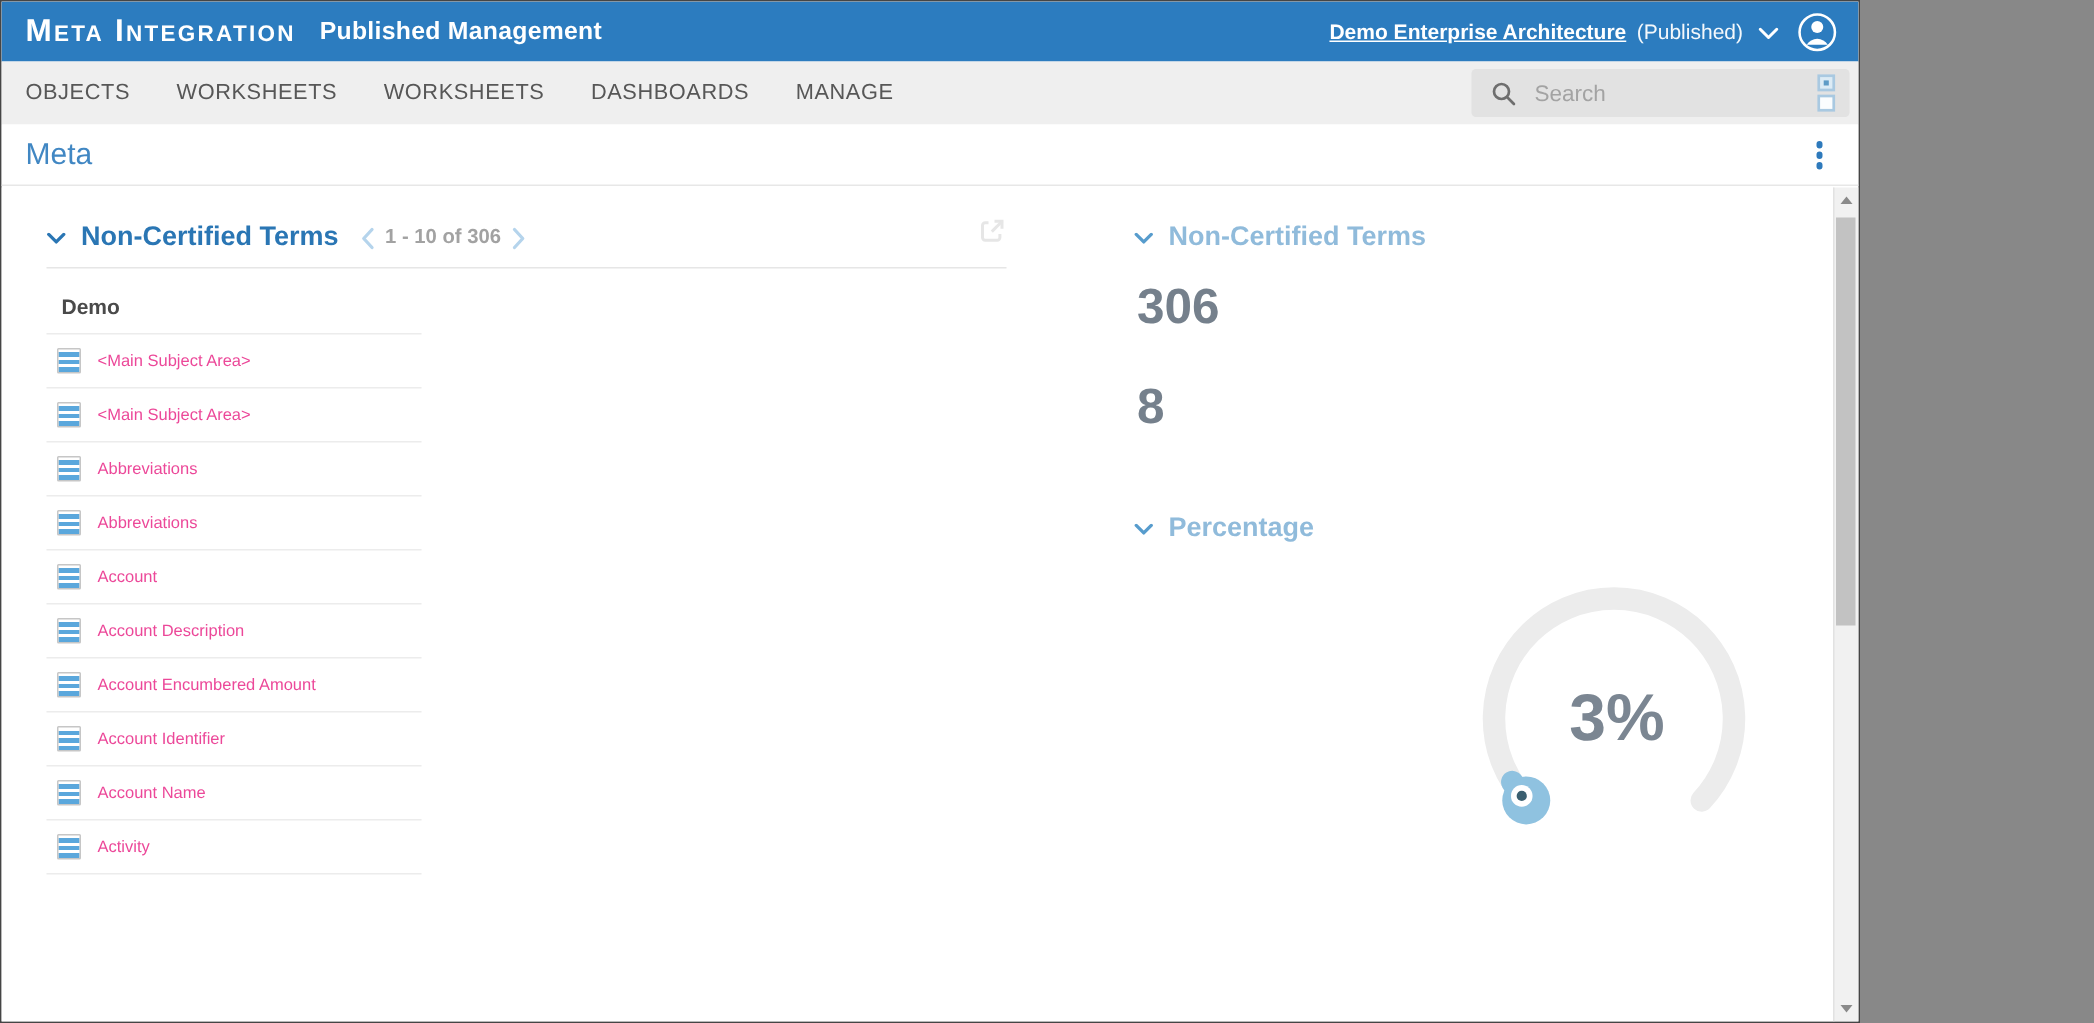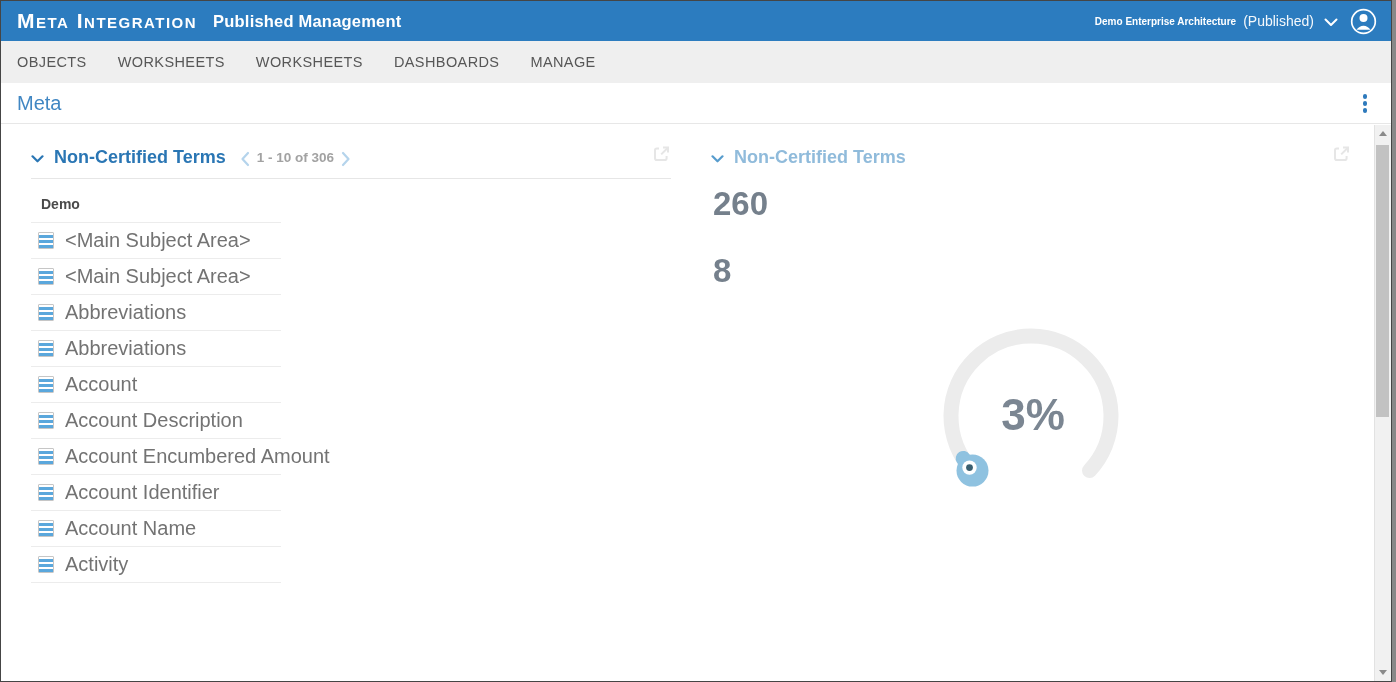--- a/index.html
+++ b/index.html
@@ -1,26 +1,26 @@
 <!DOCTYPE html>
 <html><head>
 <meta charset="utf-8">
 <style>
   * { box-sizing: border-box; margin: 0; padding: 0; }
   body { font-family: "Liberation Sans", sans-serif; background: #888; }
-  .page { position: relative; width: 1392px; height: 682px; background: #fff;
+  .page { position: relative; width: 1240px; height: 682px; background: #fff;
           border: 1px solid #454545; overflow: hidden; }
 
   
   .titlebar { height: 40px; background: #2c7cbf; display: flex; align-items: center;
               padding: 0 14px 0 16px; color: #fff; }
   .brand { font-variant: small-caps; font-weight: bold; font-size: 21px; letter-spacing: 1.5px; }
   .product { font-size: 16.5px; font-weight: bold; margin-left: 16px; letter-spacing: .2px; }
   .titlebar-right { margin-left: auto; display: flex; align-items: center; }
-  .workspace { font-weight: bold; font-size: 10px; cursor: pointer; }
+  .workspace { font-weight: bold; font-size: 14px; cursor: pointer; text-decoration: underline; }
   .workspace-status { font-weight: normal; font-size: 14px; margin-left: 7px; opacity: .95; }
   .ws-chevron { margin: 3px 0 0 10px; cursor: pointer; }
   .avatar { margin-left: 12px; cursor: pointer; display: flex; }
 
   
   .navbar { height: 42px; background: #efefef; display: flex; align-items: center;
             padding-left: 16px; position: relative; }
   .tabs { display: flex; gap: 31px; }
   .tab { font-size: 14.5px; color: #575757; letter-spacing: .4px; cursor: pointer; }
   .search { position: absolute; right: 6px; top: 5px; width: 252px; height: 32px;
@@ -36,21 +36,21 @@
   .breadcrumb-row { height: 41px; display: flex; align-items: center; padding: 0 16px;
                     border-bottom: 1px solid #e7e7e7; position: relative; background: #fff; }
   .home { color: #4187c3; font-size: 20px; cursor: pointer; }
   .kebab { position: absolute; right: 22px; top: 9px; display: flex; flex-direction: column;
            gap: 2.5px; cursor: pointer; padding: 2px; }
   .kebab i { width: 4.5px; height: 4.5px; border-radius: 50%; background: #2e7abc; }
 
   
   .content { position: absolute; top: 124px; left: 0; right: 17px; bottom: 0;
              overflow: hidden; background: #fff; }
-  .columns { display: flex; padding-left: 30px; }
+  .columns { display: flex; padding-left: 30px; gap: 45px; }
   .col-left { width: 640px; flex: none; }
   .col-right { width: 640px; flex: none; margin-left: 40px; }
 
   .widget-header { display: flex; align-items: center; position: relative; padding: 22px 0 10px; }
   .widget-header.underlined { border-bottom: 1px solid #e6e6e6; }
   .widget-title { font-weight: bold; font-size: 18px; margin-left: 10px; }
   .dark-title { color: #2a76b4; }
   .pale-title { color: #90bbdb; }
   .chev { flex: none; margin-top: 3px; cursor: pointer; }
   .pager { display: flex; align-items: center; margin-left: 14px; gap: 7px; }
@@ -60,21 +60,21 @@
 
   .table-head { color: #4a4a4a; font-weight: bold; font-size: 14px; width: 250px;
                 padding: 17px 0 10px 10px; border-bottom: 1px solid #ececec; }
   .row { display: flex; align-items: center; height: 36px; width: 250px; padding-left: 7px;
          border-bottom: 1px solid #ececec; cursor: pointer; }
   .term-icon { width: 16px; height: 17px; border: 1px solid #c6c6c6; border-radius: 1px;
                margin-right: 11px; flex: none;
                background: linear-gradient(to bottom,
                  #ffffff 0 2px, #5aa7dc 2px 5px, #ffffff 5px 7px, #5aa7dc 7px 10px,
                  #ffffff 10px 12px, #5aa7dc 12px 15px, #ffffff 15px); }
-  .row-label { color: #737373; font-size: 20px; white-space: nowrap; }
+  .row-label { color: #ec4899; font-size: 11px; white-space: nowrap; }
 
   .stat-widget { position: relative; }
   .stat-widget + .stat-widget { margin-top: 29px; }
   .stat-value { font-size: 33px; font-weight: bold; color: #75808c; margin: 7px 0 0 2px; }
 
   .gauge-wrap { width: 240px; margin: 10px auto 0; }
 
   
   .tts { margin-top: 20px; padding: 0 29px 0 30px; position: relative; }
   .tts .widget-header { padding-top: 0; }
@@ -122,20 +122,32 @@
         <div class="tab">OBJECTS</div>
 
         <div class="tab">WORKSHEETS</div>
 
         <div class="tab">WORKSHEETS</div>
 
         <div class="tab">DASHBOARDS</div>
 
         <div class="tab">MANAGE</div>
       </div>
+    <div class="search">
+      <svg width="17" height="17" viewBox="0 0 17 17">
+        <circle cx="7" cy="7" r="5" stroke="#6e6e6e" stroke-width="1.8" fill="none"></circle>
+        <line x1="11" y1="11" x2="15.3" y2="15.3" stroke="#6e6e6e" stroke-width="1.8" stroke-linecap="round"></line>
+      </svg>
+      <input value="" placeholder="Search" style="">
+      <svg width="15" height="26" viewBox="0 0 15 26" style="cursor:pointer">
+        <rect x="2.5" y="1.5" width="10" height="9.5" fill="#dcebf5" stroke="#a9c9e1" stroke-width="1.8"></rect>
+        <rect x="5.8" y="4.6" width="3.4" height="3.4" fill="#5e9bc6"></rect>
+        <rect x="2.5" y="15" width="10" height="9.5" fill="#fbfdfe" stroke="#a9c9e1" stroke-width="1.8"></rect>
+      </svg>
+    </div>
   </nav>
 
   <div class="breadcrumb-row">
     <span class="home">Meta</span>
     <div class="kebab">
         <i></i>
         <i></i>
         <i></i>
       </div>
   </div>
@@ -230,28 +242,41 @@
             </svg>
             <span class="widget-title pale-title">Non-Certified Terms</span>
             <span class="external">
               <svg width="20" height="20" viewBox="0 0 20 20">
                 <path d="M8 4.5H5.8C4.8 4.5 4 5.3 4 6.3v8c0 1 .8 1.8 1.8 1.8h8c1 0 1.8-.8 1.8-1.8V12" fill="none" stroke="#e6e6e6" stroke-width="2"></path>
                 <path d="M12 3.5h5v5" fill="none" stroke="#e6e6e6" stroke-width="2"></path>
                 <line x1="16.6" y1="4" x2="10.2" y2="10.4" stroke="#e6e6e6" stroke-width="2"></line>
               </svg>
             </span>
           </div>
-          <div class="stat-value">260</div>
+          <div class="stat-value">306</div>
         </section>
 
         <section class="stat-widget">
           <div class="stat-value">8</div>
         </section>
 
         <section class="stat-widget">
+          <div class="widget-header">
+            <svg class="chev" width="13" height="8" viewBox="0 0 13 8">
+              <path d="M1.5 1.3 L6.5 6.3 L11.5 1.3" stroke="#579ccd" stroke-width="2.2" fill="none" stroke-linecap="round" stroke-linejoin="round"></path>
+            </svg>
+            <span class="widget-title pale-title">Percentage</span>
+            <span class="external">
+              <svg width="20" height="20" viewBox="0 0 20 20">
+                <path d="M8 4.5H5.8C4.8 4.5 4 5.3 4 6.3v8c0 1 .8 1.8 1.8 1.8h8c1 0 1.8-.8 1.8-1.8V12" fill="none" stroke="#e6e6e6" stroke-width="2"></path>
+                <path d="M12 3.5h5v5" fill="none" stroke="#e6e6e6" stroke-width="2"></path>
+                <line x1="16.6" y1="4" x2="10.2" y2="10.4" stroke="#e6e6e6" stroke-width="2"></line>
+              </svg>
+            </span>
+          </div>
           <div class="gauge-wrap">
             <svg width="240" height="175" viewBox="0 0 240 175">
               <path d="M 61.5 151.6 A 80 80 0 1 1 178.5 151.6" fill="none" stroke="#ececec" stroke-width="15" stroke-linecap="round"></path>
               <path d="M 61.5 151.6 A 80 80 0 0 1 52.2 139.4" fill="none" stroke="#8fc2e0" stroke-width="15" stroke-linecap="round"></path>
               <circle cx="61.5" cy="151.6" r="16" fill="#8fc2e0"></circle>
               <circle cx="58.5" cy="148.6" r="7.2" fill="#ffffff"></circle>
               <circle cx="58.5" cy="148.6" r="3.4" fill="#3a5f70"></circle>
               <text x="122" y="111" text-anchor="middle" font-size="44" font-weight="bold" fill="#7b8692" font-family="Liberation Sans, sans-serif">3%</text>
             </svg>
           </div>

